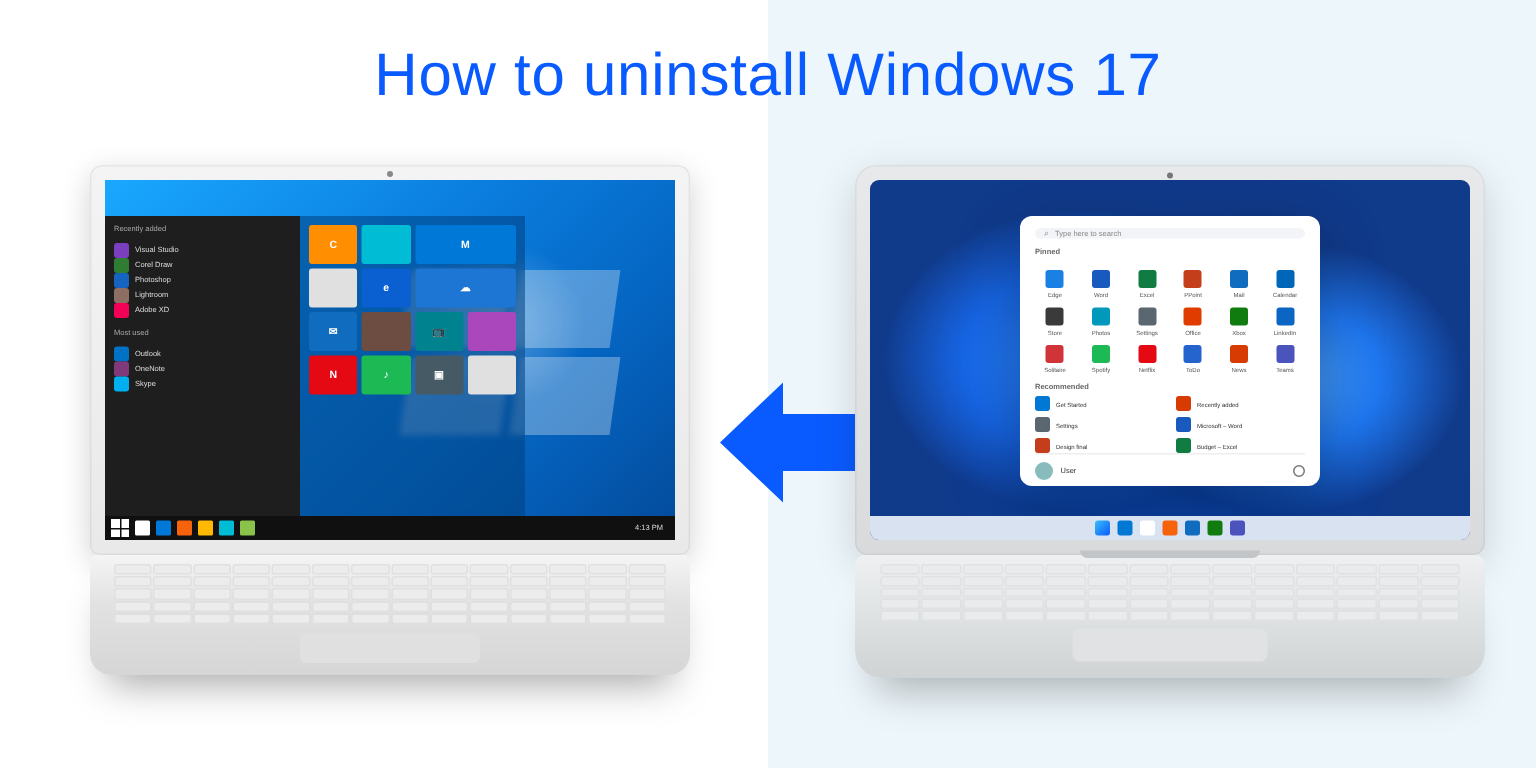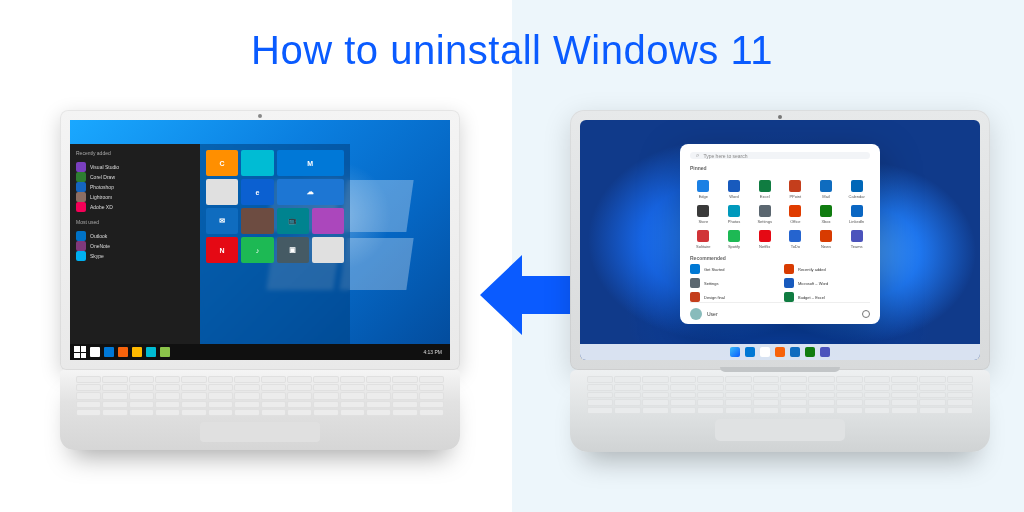--- a/index.html
+++ b/index.html
@@ -239,21 +239,21 @@
     .l11-hinge{
       position:absolute;top:-3px;left:50%;transform:translateX(-50%);
       width:120px;height:5px;background:#c2c5c7;border-radius:0 0 6px 6px;
     }
   </style>
 </head>
 <body>
 
 <div class="right-bg"></div>
 
-<h1 class="title">How to uninstall Windows 11</h1>
+<h1 class="title">How to uninstall Windows 17</h1>
 
 <svg class="arrow" viewBox="0 0 100 90">
   <polygon points="0,45 42,5 42,26 100,26 100,64 42,64 42,85" fill="#0a5bff"></polygon>
 </svg>
 
 <div class="laptop-10">
   <div class="l10-top">
     <div class="l10-screen">
       <div class="win10-logo">
         <span></span>

